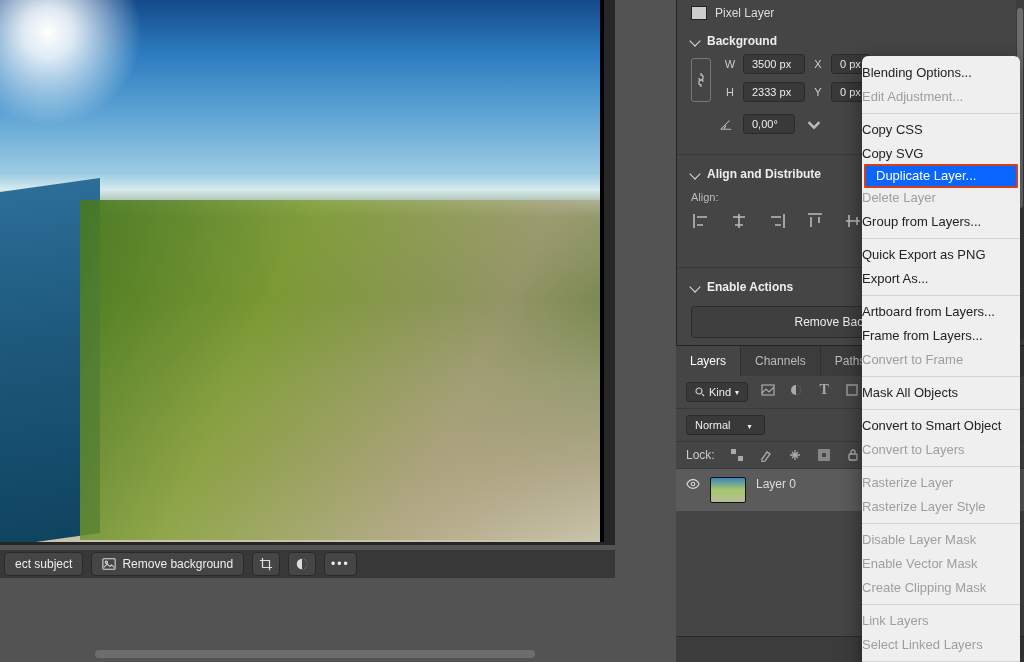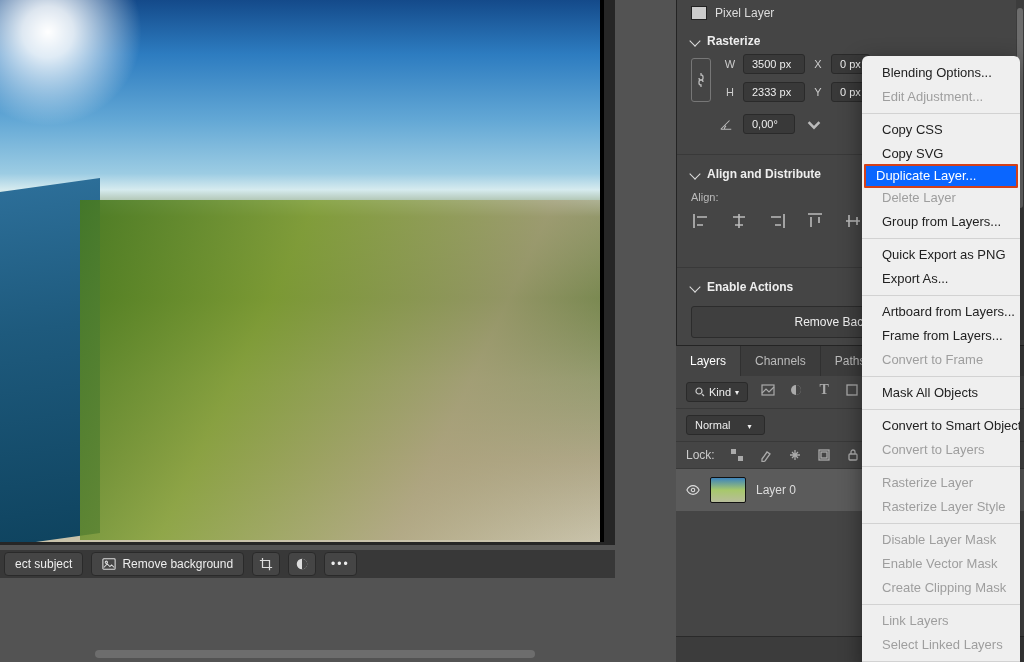--- a/index.html
+++ b/index.html
@@ -54,31 +54,31 @@
   .tabs { display:flex; background:#3c3c3c; }
   .tab { padding:8px 14px; color:#bbb; font-size:12px; border-right:1px solid #303030; }
   .tab.active { background:#454545; color:#fff; }
   .filter-row { display:flex; align-items:flex-start; gap:12px; padding:6px 10px; border-bottom:1px solid #393939; }
   .kind-dd { background:#393939; border:1px solid #2a2a2a; border-radius:3px; padding:3px 8px; color:#eee; font-size:11px; display:flex; align-items:center; gap:4px; }
   .filter-ico { width:16px; height:16px; color:#aaa; }
   .blend-row { display:flex; align-items:center; padding:6px 10px; border-bottom:1px solid #393939; color:#ccc; font-size:11px; }
   .blend-dd { background:#393939; border:1px solid #2a2a2a; border-radius:3px; padding:3px 12px 3px 8px; color:#eee; }
   .lock-row { display:flex; align-items:center; gap:15px; padding:6px 10px; border-bottom:1px solid #393939; color:#ccc; font-size:12px; }
   .lock-ico { width:14px; height:14px; color:#aaa; }
-  .layer-row { display:flex; align-items:center; gap:10px; padding:8px 10px; background:#5b5b5b; }
+  .layer-row { display:flex; align-items:flex-start; gap:10px; padding:8px 10px; background:#5b5b5b; }
   .eye { width:14px; height:14px; }
   .layer-thumb { width:36px; height:26px; border:1px solid #111; background: linear-gradient(to bottom, #3d84bc 0%, #a7c86b 50%, #b8bd9b 100%); border-radius:2px; }
 
   .layers-footer { position:absolute; bottom:0; left:0; right:0; height:26px; background:#3c3c3c; display:flex; justify-content:flex-end; align-items:center; gap:14px; padding:0 10px; border-top:1px solid #2a2a2a; }
   .foot-ico { width:15px; height:15px; color:#bbb; font-style:italic; font-family:serif; }
   .chev-down { width:10px; height:10px; border-right:1.2px solid #ccc; border-bottom:1.2px solid #ccc; transform:rotate(45deg); }
 
   
   .context-menu { position:absolute; left:862px; top:56px; width:158px; background:#efefef; border-radius:6px; box-shadow:0 6px 22px rgba(0,0,0,0.45); padding:5px 0; color:#333; font-size:13px; }
-  .menu-item { padding:4px 20px 5px; white-space:nowrap; overflow:hidden; }
+  .menu-item { padding:4px 0 5px; white-space:nowrap; overflow:hidden; }
   .menu-item.enabled { color:#222; }
   .menu-item.disabled { color:#9e9e9e; }
   .menu-sep { height:1px; background:#d2d2d2; margin:4px 0; }
   .menu-item.highlighted { background:#0a66ff; color:#fff; border:2px solid #d44019; margin:-2px 2px; padding:2px 10px 3px; border-radius:1px; position:relative; z-index:2;}
 
   .right-scroll { position:absolute; right:0; top:0; width:8px; height:340px; background:#3c3c3c; }
   .right-scroll-thumb { position:absolute; right:1px; top:8px; width:6px; height:200px; background:#6d6d6d; border-radius:3px; }
 </style>
 </head>
 <body>
@@ -126,21 +126,21 @@
   <div class="right-scroll">
         <div class="right-scroll-thumb"></div>
       </div>
 
   <div class="layer-type">
     <span class="thumb"></span>
     <span>Pixel Layer</span>
   </div>
 
   <div class="section-title">
-    <span>Rasterize</span>
+    <span>Background</span>
   </div>
   <div class="transform-grid">
     <div class="trow">
       <div class="link-box">
         <svg width="10" height="16" viewBox="0 0 10 16" fill="none" stroke="#bbb" stroke-width="1.3">
               <path d="M5 1v2a2 2 0 012 2v1a2 2 0 01-4 0M5 15v-2a2 2 0 01-2-2v-1a2 2 0 014 0"></path>
             </svg>
       </div>
       <div class="col-pair">
         <div class="trow">

